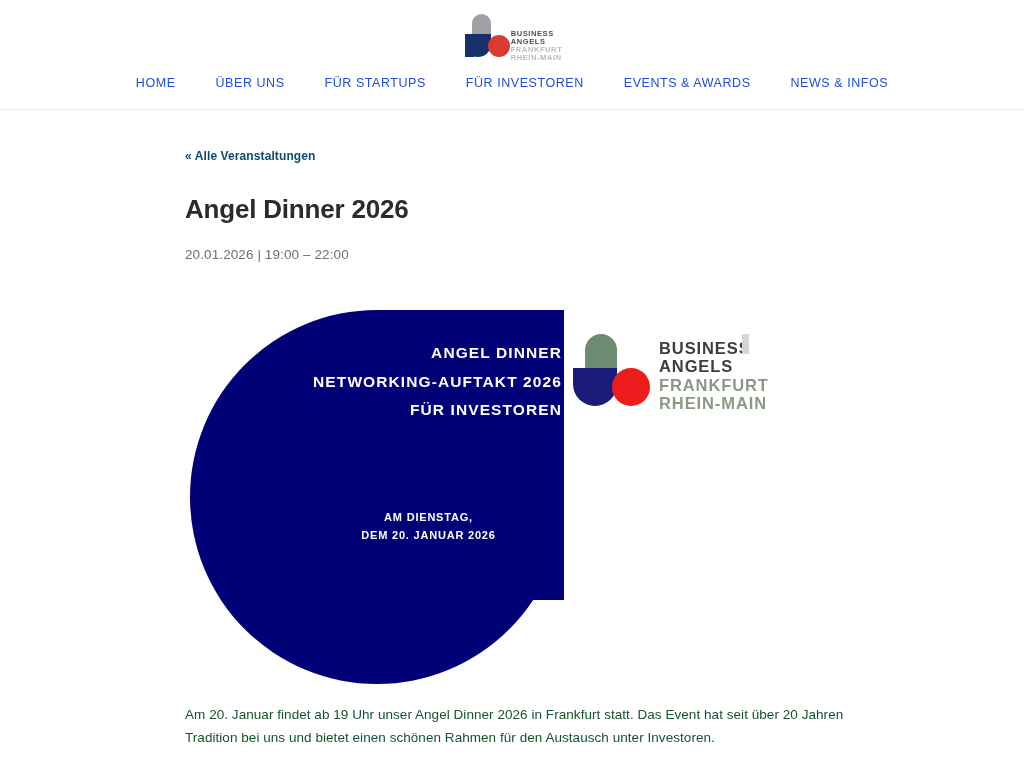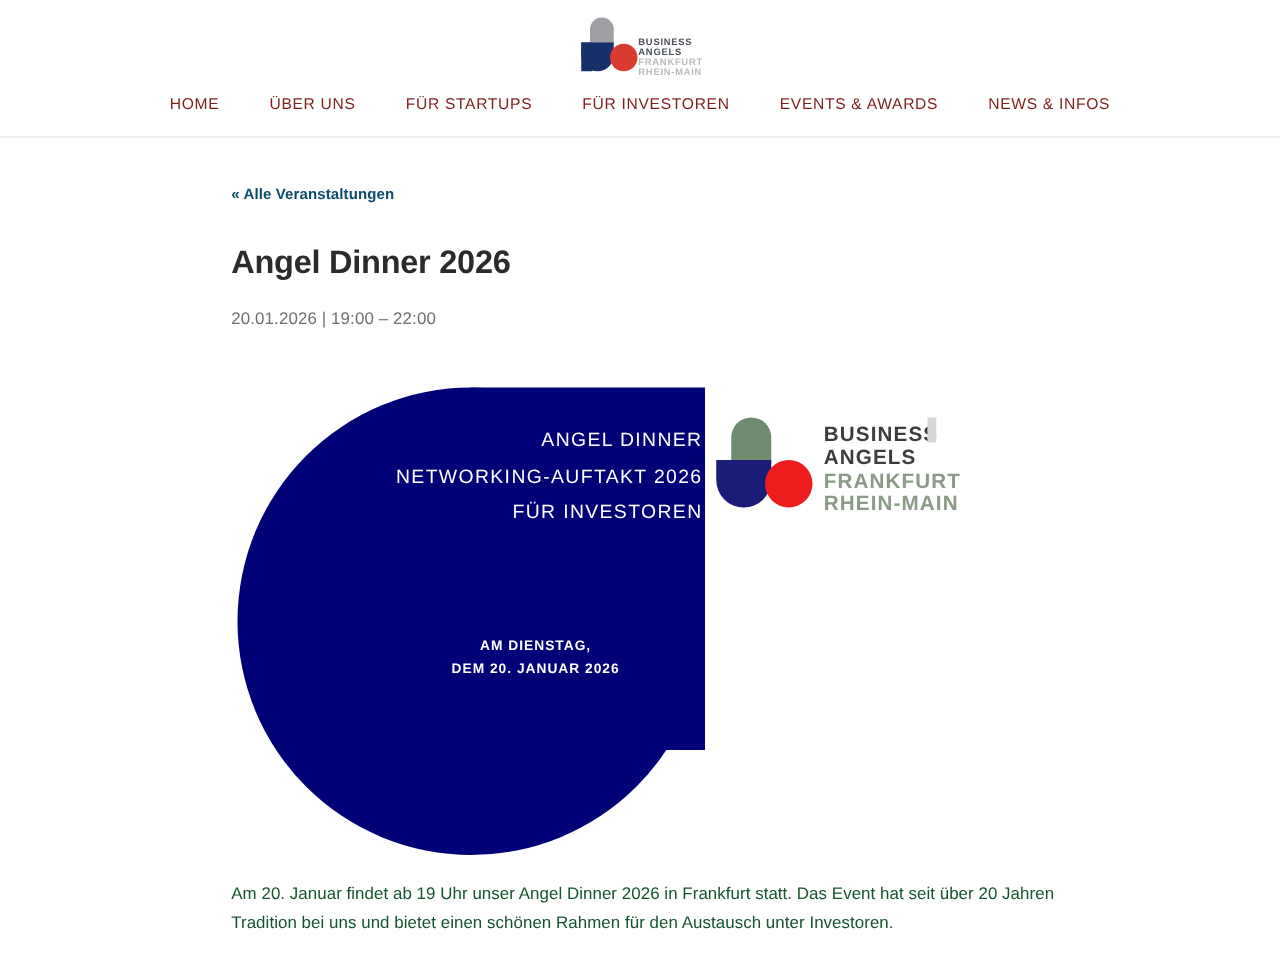--- a/index.html
+++ b/index.html
@@ -90,21 +90,21 @@
   
   .main-nav {
     display: flex;
     justify-content: center;
     gap: 0px;
     padding-bottom: 19px;
   }
   .nav-item {
     font-size: 12.5px;
     letter-spacing: 0.55px;
-    color: #7f1d1d;
+    color: #1d4ed8;
     text-decoration: none;
     padding: 0 20px;
     white-space: nowrap;
     cursor: pointer;
   }
 
   
   .content {
     padding-left: 185px;
     padding-right: 40px;
@@ -159,21 +159,21 @@
     height: 290px;
     background: #000077;
   }
   .banner-headline {
     position: absolute;
     left: 60px;
     top: 45px;
     width: 317px;
     text-align: right;
     color: #ffffff;
-    font-weight: normal;
+    font-weight: bold;
     font-size: 15.5px;
     letter-spacing: 1.1px;
     line-height: 1.85;
   }
   .banner-headline span { display: block; }
   .banner-when {
     position: absolute;
     left: 110px;
     top: 215px;
     width: 267px;

